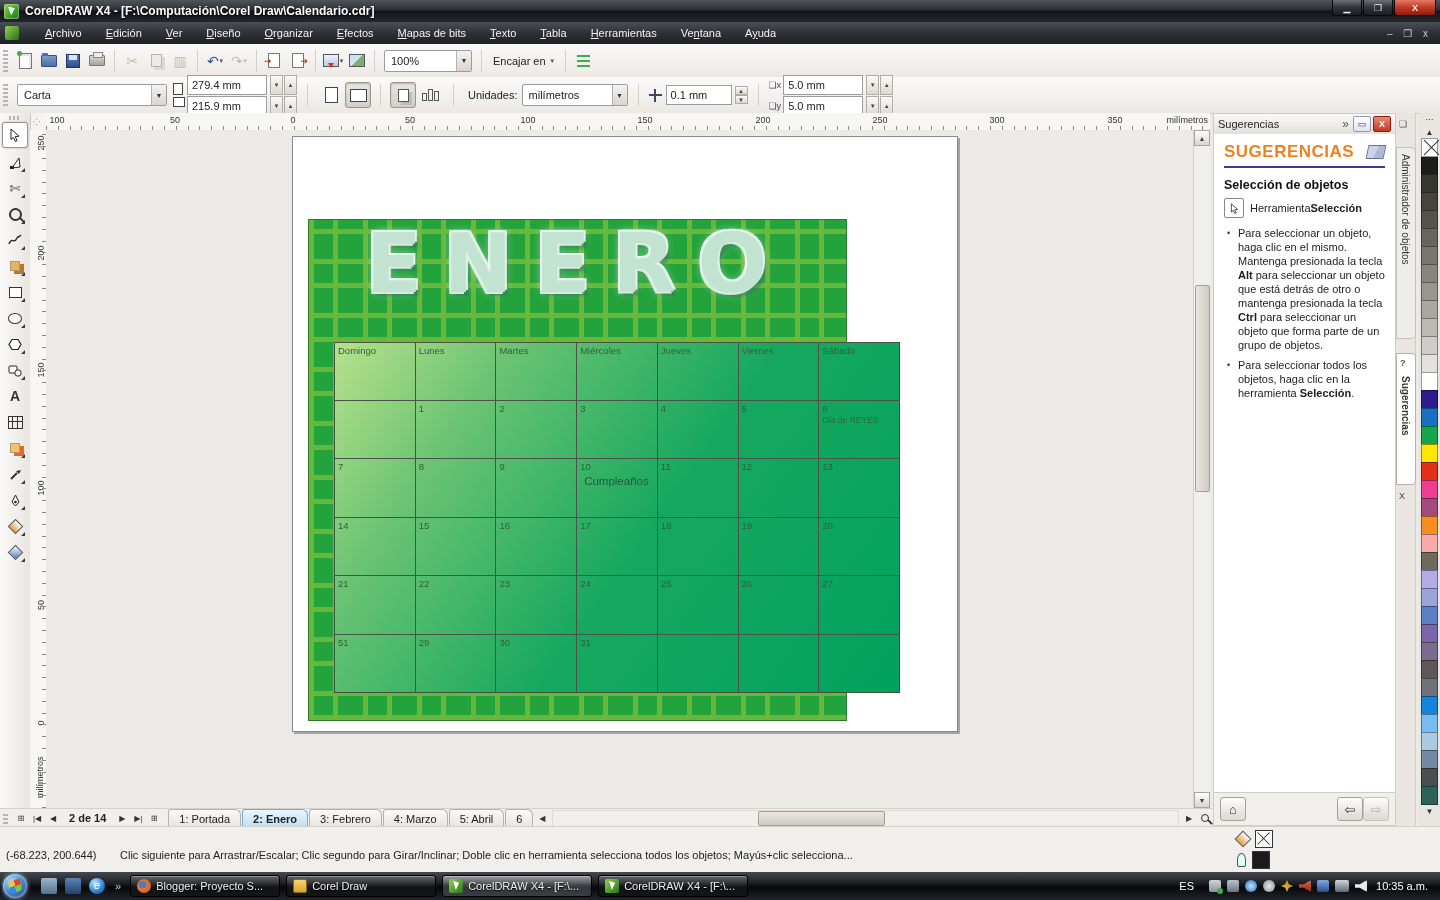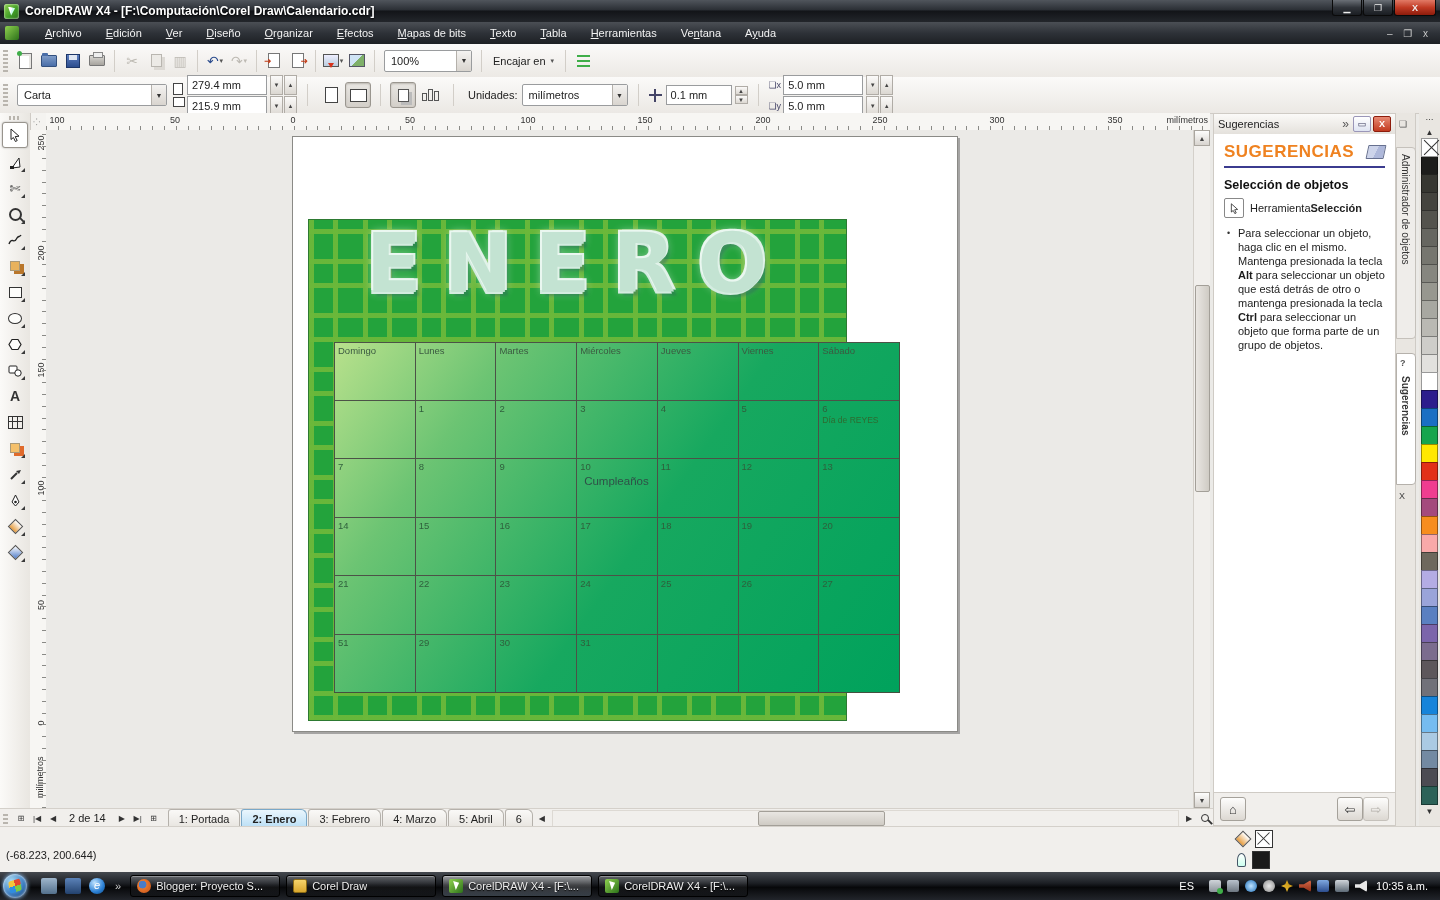--- a/index.html
+++ b/index.html
@@ -149,21 +149,21 @@
     box-sizing:border-box;font-size:7px;color:#444;display:flex;align-items:center;justify-content:center;}
   #vscroll .thumb{position:absolute;left:1px;top:155px;width:13px;height:205px;
     background:linear-gradient(90deg,#e9e6e2,#cfcbc4);border:1px solid #a39f98;border-radius:2px;}
   #vscroll .up{position:absolute;top:0;left:0;}
   #vscroll .dn{position:absolute;bottom:0;left:0;}
 
   
   #pagebar{left:0;top:808px;width:1213px;height:18px;background:#f1efec;border-top:1px solid #d4d0ca;
     display:flex;align-items:center;font-size:11px;}
   .navbtn{width:16px;height:15px;display:flex;align-items:center;justify-content:center;color:#333;font-size:8px;}
-  #pagecount{margin:0 8px;color:#222;}
+  #pagecount{margin:0 8px;color:#222;font-weight:bold;}
   .ptab{height:16px;padding:1px 10px;border:1px solid #b5b1ab;border-bottom:none;background:linear-gradient(#faf9f7,#e7e4df);
     display:flex;align-items:center;margin-right:1px;border-radius:3px 6px 0 0;}
   .ptab.active{background:linear-gradient(#eaf6fd,#b9def5);border-color:#7aa8c8;font-weight:bold;}
   #hscroll{flex:1;height:15px;margin:0 2px;background:#f1efec;position:relative;border:1px solid #ddd9d3;}
   #hscroll .thumb{position:absolute;left:205px;top:0;width:125px;height:13px;
     background:linear-gradient(#e9e6e2,#cfcbc4);border:1px solid #a39f98;border-radius:2px;}
 
   
   #docker{left:1213px;top:113px;width:183px;height:713px;background:#f1efec;border:1px solid #cfcbc5;box-sizing:border-box;}
   #docker-title{height:20px;display:flex;align-items:center;padding:0 4px;background:linear-gradient(#fbfaf8,#e4e1dc);
@@ -655,20 +655,21 @@
         <span class="pick-box">
           <svg width="11" height="11" viewBox="0 0 14 14">
               <path d="M3,1 L11,8.2 L7.2,8.6 L9.2,12.6 L7.4,13.5 L5.4,9.5 L3,11.5 Z" fill="#fff" stroke="#222" stroke-width="1"></path>
             </svg>
         </span>
         <span>Herramienta </span>
         <b>Selección</b>
       </div>
       <ul>
         <li><span>Para seleccionar un objeto, haga clic en el mismo. Mantenga presionada la tecla </span><b>Alt</b><span> para seleccionar un objeto que está detrás de otro o mantenga presionada la tecla </span><b>Ctrl</b><span> para seleccionar un objeto que forma parte de un grupo de objetos.</span></li>
+        <li><span>Para seleccionar todos los objetos, haga clic en la herramienta </span><b>Selección</b><span>.</span></li>
       </ul>
     </div>
     <div id="docker-foot">
       <span class="footbtn">⌂</span>
       <span class="spacer"></span>
       <span class="footbtn">⇦</span>
       <span class="footbtn dis2">⇨</span>
     </div>
   </div>
 
@@ -722,20 +723,21 @@
     <div class="swatch" style="background: rgb(117, 188, 240);"></div>
     <div class="swatch" style="background: rgb(170, 202, 227);"></div>
     <div class="swatch" style="background: rgb(115, 138, 162);"></div>
     <div class="swatch" style="background: rgb(76, 76, 83);"></div>
     <div class="swatch" style="background: rgb(44, 98, 88);"></div>
     <span class="fly">▼</span>
   </div>
 
   <div id="statusbar" class="abs">
     <span id="coords">(-68.223, 200.644)</span>
+    <span id="hint">Clic siguiente para Arrastrar/Escalar; Clic segundo para Girar/Inclinar; Doble clic en herramienta selecciona todos los objetos; Mayús+clic selecciona...</span>
     <span id="fillind">
       <span class="filli" style="width:10px;height:10px;"></span>
       <span class="indbox x"></span>
     </span>
     <span id="outlind">
       <span class="peni"></span>
       <span class="indbox black"></span>
     </span>
   </div>
 

